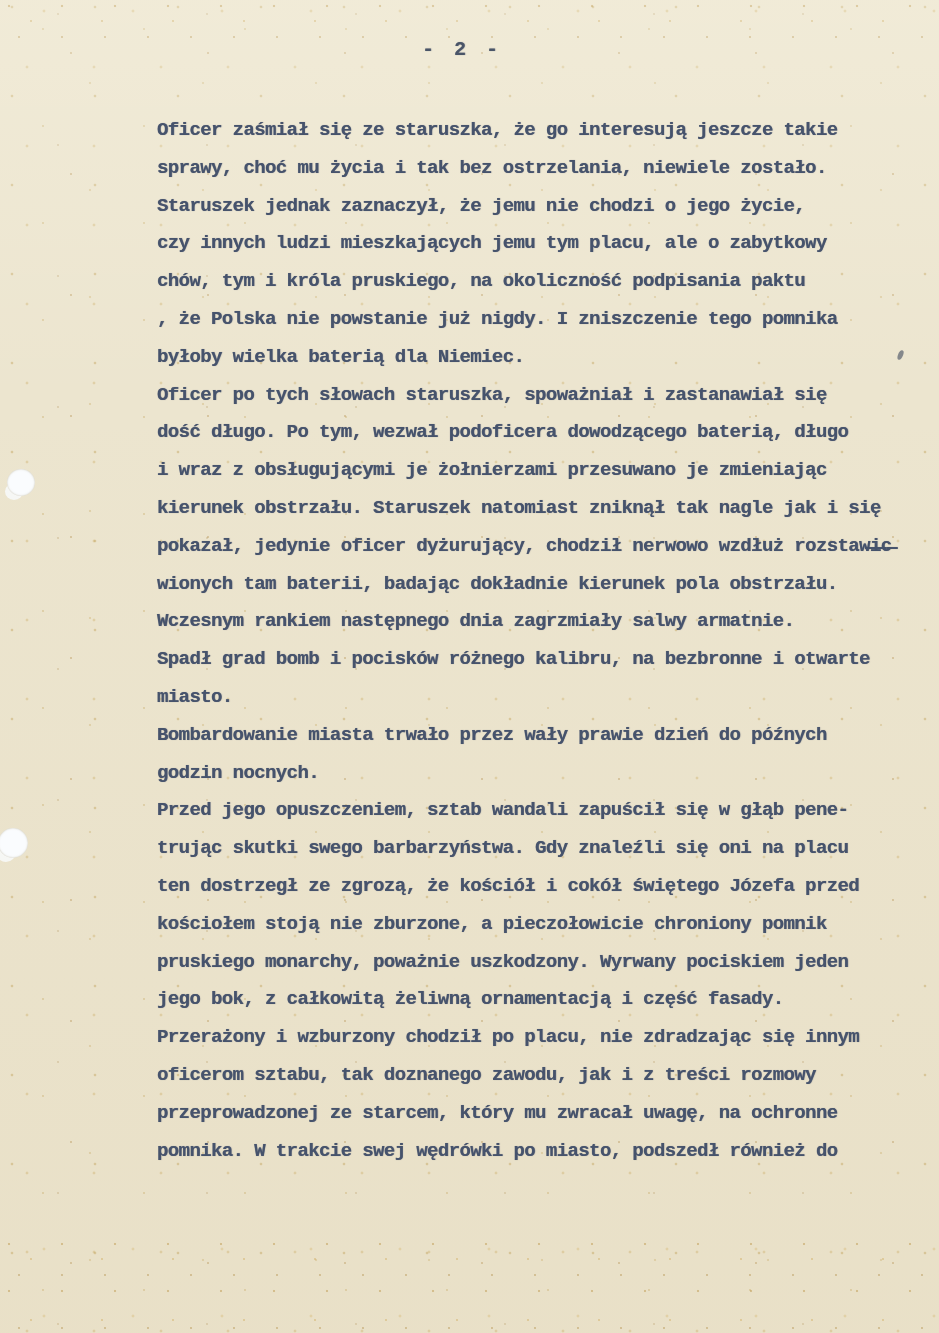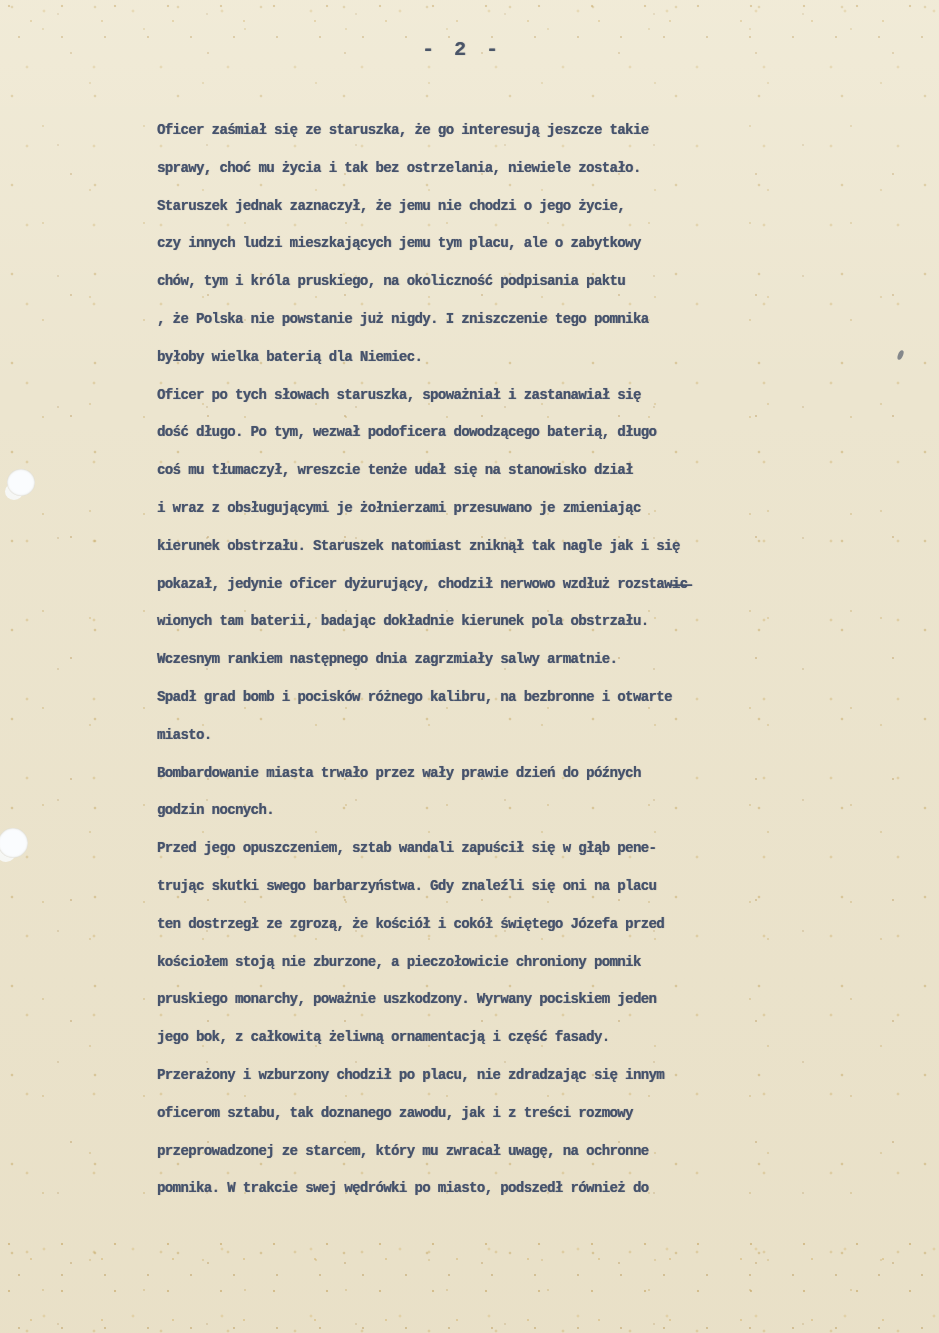--- a/index.html
+++ b/index.html
@@ -57,21 +57,21 @@
   .text-block {
     position: absolute;
     left: 157px;
     top: 112px;
     width: 782px;
   }
   .line {
     height: 37.8px;
     line-height: 37.8px;
     white-space: pre;
-    font-size: 14px;
+    font-size: 19px;
     font-weight: bold;
     letter-spacing: -0.6px;
     color: #46536c;
     text-shadow:
       0.4px 0.3px 0.8px rgba(52,63,95,0.55),
       -0.2px 0.1px 0.5px rgba(52,63,95,0.30);
   }
 
   .hole {
     position: absolute;
@@ -111,21 +111,20 @@
   <div class="text-block">
     <div class="line">Oficer zaśmiał się ze staruszka, że go interesują jeszcze takie</div>
     <div class="line">sprawy, choć mu życia i tak bez ostrzelania, niewiele zostało.</div>
     <div class="line">Staruszek jednak zaznaczył, że jemu nie chodzi o jego życie,</div>
     <div class="line">czy innych ludzi mieszkających jemu tym placu, ale o zabytkowy</div>
     <div class="line">chów, tym i króla pruskiego, na okoliczność podpisania paktu</div>
     <div class="line">, że Polska nie powstanie już nigdy. I zniszczenie tego pomnika</div>
     <div class="line">byłoby wielka baterią dla Niemiec.</div>
     <div class="line">Oficer po tych słowach staruszka, spoważniał i zastanawiał się</div>
     <div class="line">dość długo. Po tym, wezwał podoficera dowodzącego baterią, długo</div>
-    <div class="line">coś mu tłumaczył, wreszcie tenże udał się na stanowisko dział</div>
     <div class="line">i wraz z obsługującymi je żołnierzami przesuwano je zmieniając</div>
     <div class="line">kierunek obstrzału. Staruszek natomiast zniknął tak nagle jak i się</div>
     <div class="line">pokazał, jedynie oficer dyżurujący, chodził nerwowo wzdłuż rozstaw̶i̶c̶</div>
     <div class="line">wionych tam baterii, badając dokładnie kierunek pola obstrzału.</div>
     <div class="line">Wczesnym rankiem następnego dnia zagrzmiały salwy armatnie.</div>
     <div class="line">Spadł grad bomb i pocisków różnego kalibru, na bezbronne i otwarte</div>
     <div class="line">miasto.</div>
     <div class="line">Bombardowanie miasta trwało przez wały prawie dzień do późnych</div>
     <div class="line">godzin nocnych.</div>
     <div class="line">Przed jego opuszczeniem, sztab wandali zapuścił się w głąb pene-</div>

